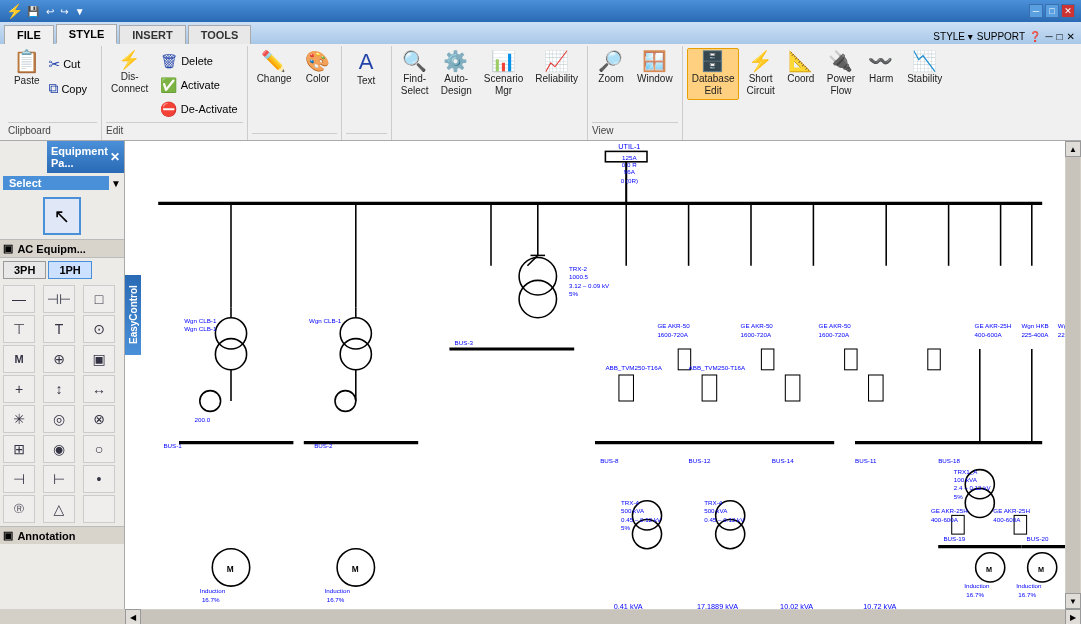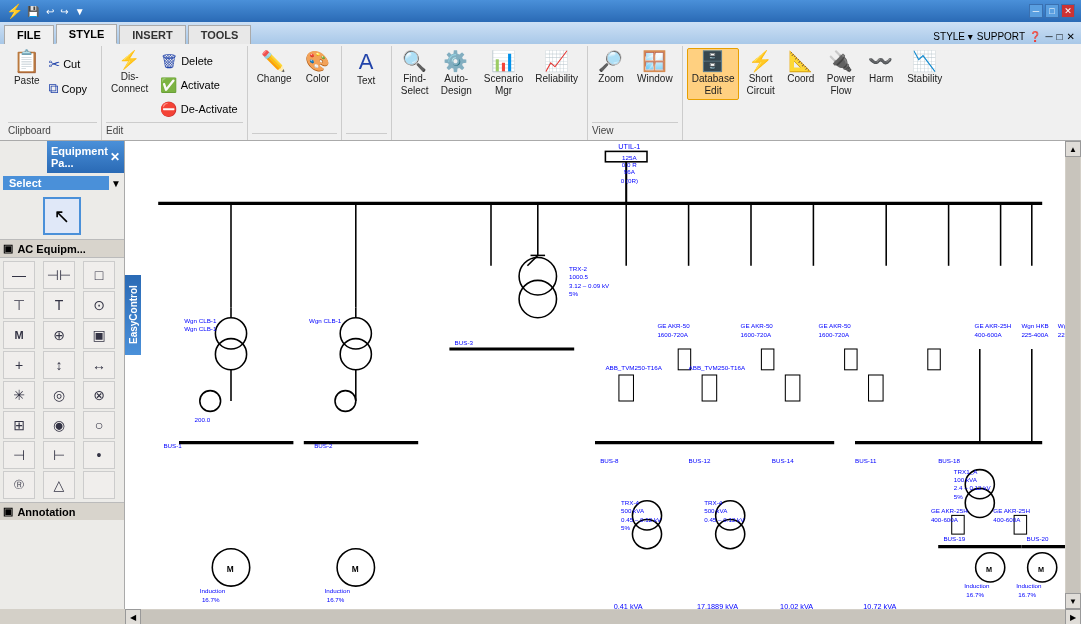--- a/index.html
+++ b/index.html
@@ -493,20 +493,24 @@
     <div id="select-box">
       <span class="select-label">Select</span>
       <span class="select-arrow">▼</span>
     </div>
     <div id="pointer-tool">
       <div class="pointer-btn">↖</div>
     </div>
     <div class="ac-equip-header">
       <span class="ac-expand">▣</span>
       <span>AC Equipm...</span>
+    </div>
+    <div id="phase-tabs">
+      <div class="phase-tab">3PH</div>
+      <div class="phase-tab active">1PH</div>
     </div>
     <div id="tool-grid">
       <div class="tool-btn">—</div>
       <div class="tool-btn">⊣⊢</div>
       <div class="tool-btn">□</div>
       <div class="tool-btn">⊤</div>
       <div class="tool-btn">T</div>
       <div class="tool-btn">⊙</div>
       <div class="tool-btn" style="font-size:11px; font-weight:bold;">M</div>
       <div class="tool-btn">⊕</div>

